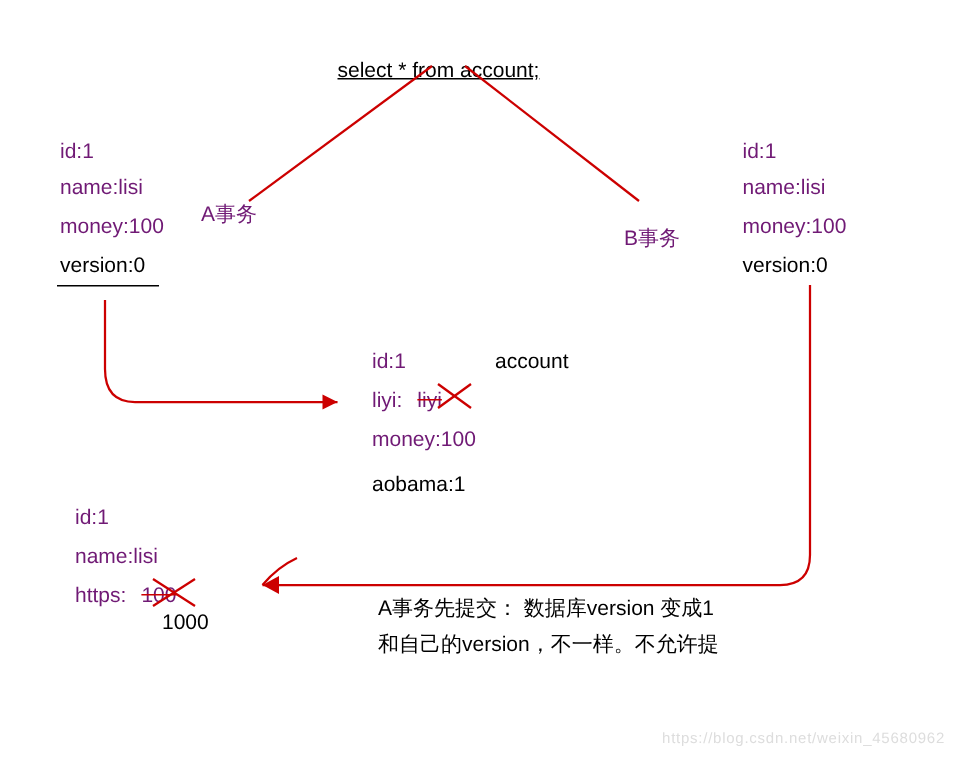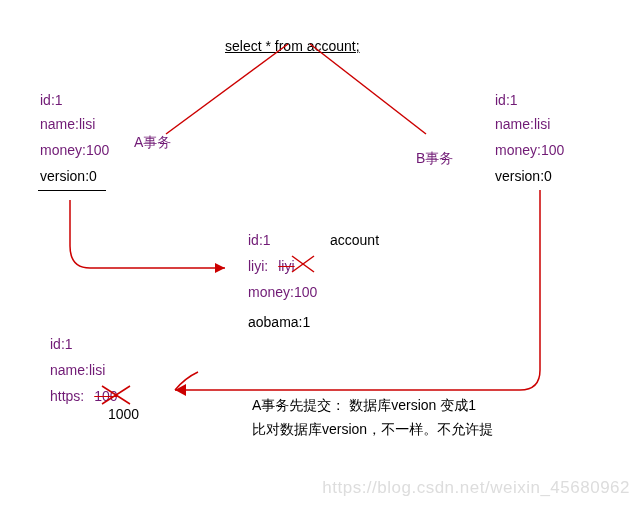--- a/index.html
+++ b/index.html
@@ -23,21 +23,21 @@
       color: #701a75;
     }
     .black {
       color: #000;
     }
     .watermark {
       position: absolute;
       bottom: 8px;
       right: 10px;
       color: #ddd;
-      font-size: 17px;
+      font-size: 10px;
       letter-spacing: 0.5px;
     }
     svg {
       position: absolute;
       top: 0;
       left: 0;
       pointer-events: none;
     }
     .strike {
       text-decoration: line-through;
@@ -78,21 +78,21 @@
 
 <div class="abs red" style="left:50px; top:336px;">id:1</div>
 <div class="abs red" style="left:50px; top:362px;">name:lisi</div>
 <div class="abs red" style="left:50px; top:388px;">
   <span>https:</span><span class="strike">100</span>
 </div>
 <div class="abs black" style="left:108px; top:406px;">1000</div>
 
 <div class="abs black" style="left:240px; top:394px; line-height:1.7;margin-left:12px;">
   <div>A事务先提交： 数据库version 变成1</div>
-  <div>比对数据库version，不一样。不允许提</div>
+  <div>和自己的version，不一样。不允许提</div>
 </div>
 
 <div class="watermark">https://blog.csdn.net/weixin_45680962</div>
 
 <svg width="640" height="506">
 
   <line x1="288" y1="44" x2="166" y2="134" stroke="#cc0000" stroke-width="1.5"></line>
 
   <line x1="310" y1="44" x2="426" y2="134" stroke="#cc0000" stroke-width="1.5"></line>
 

